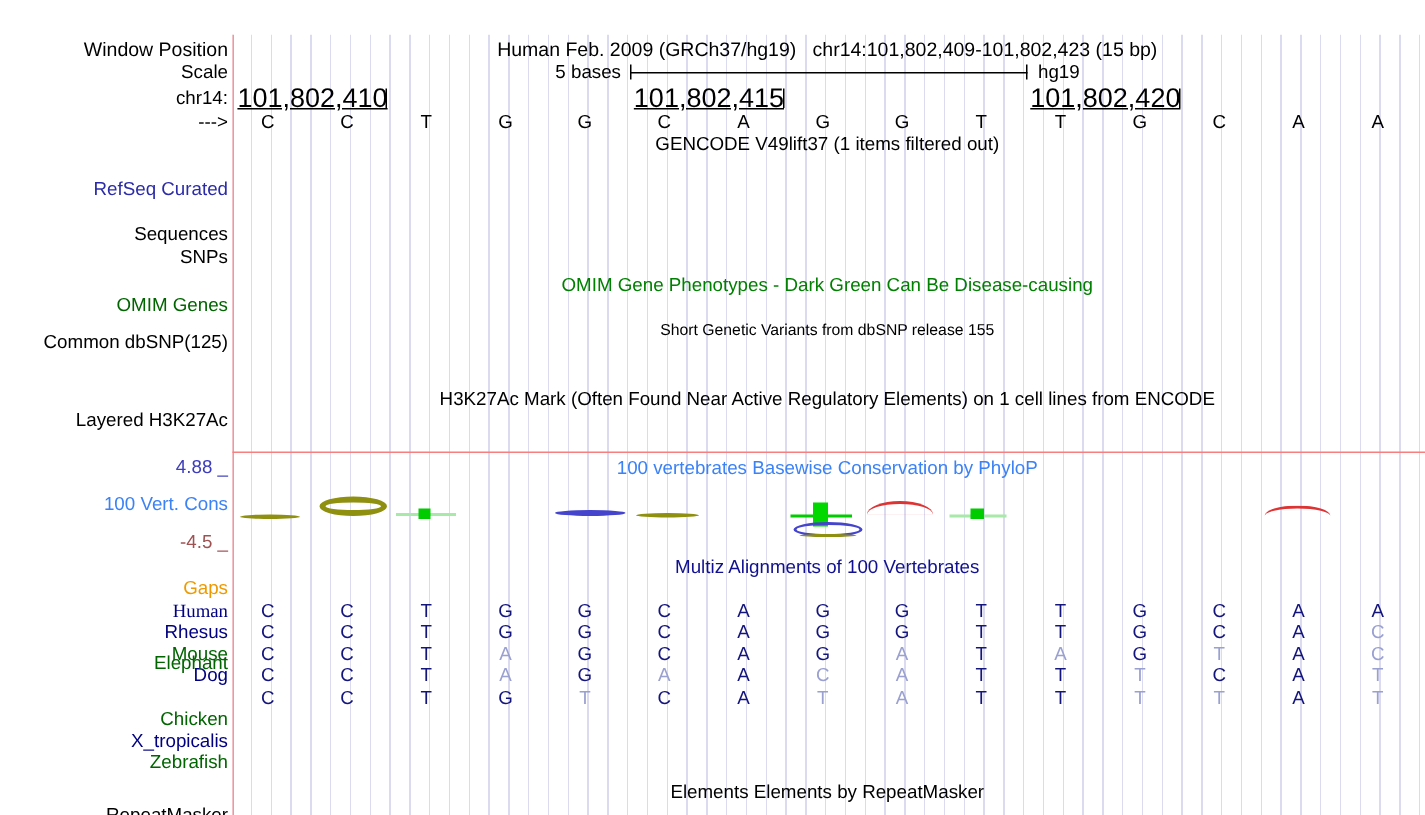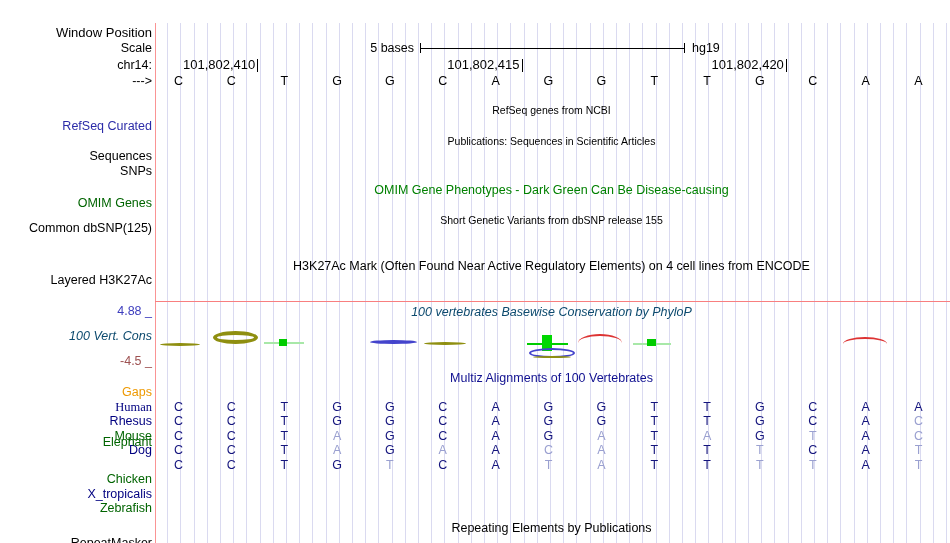--- a/index.html
+++ b/index.html
@@ -15,27 +15,27 @@
   .vline-left{position:absolute;left:155px;top:0;width:1px;height:543px;background:#fa9494;}
   .hline-sep{position:absolute;left:155px;top:278px;width:795px;height:1px;background:#f87f7f;}
 
   .lbl{position:absolute;right:798px;white-space:nowrap;font-size:12.5px;line-height:14px;text-align:right;}
   .ctr{position:absolute;left:155px;width:793px;text-align:center;white-space:nowrap;font-size:12.5px;line-height:14px;}
   .sm{font-size:10.5px;line-height:12px;}
   .t-top{font-size:13px;}
   .c-blue{color:#2b2ba8;}
   .c-green{color:#006400;}
   .c-omim{color:#008000;}
-  .c-cons{color:#0c4a6e;font-style:italic;}
+  .c-cons{color:#3b82f6;}
   .c-multiz{color:#101090;}
   .c-max{color:#3d3dbe;}
   .c-min{color:#9e5252;}
 
   .rtick{position:absolute;width:1px;height:13px;background:#000;top:36px;}
-  .rlabel{position:absolute;top:35px;width:97px;text-align:right;font-size:13px;line-height:14px;white-space:nowrap;}
+  .rlabel{position:absolute;top:35px;width:97px;text-align:right;font-size:18px;line-height:14px;white-space:nowrap;text-decoration:underline;}
 
   .base{position:absolute;width:53px;margin-left:-26px;text-align:center;font-size:12.5px;line-height:14px;}
   .seqbase{color:#000;}
   .aln-D{color:#14147d;}
   .aln-L{color:#9aa0d0;}
 
   .scale-line{position:absolute;left:420px;top:25px;width:265px;height:1px;background:#000;}
   .scale-tick{position:absolute;top:20px;width:1px;height:10px;background:#000;}
   .scale-txt{position:absolute;top:18px;font-size:12.5px;line-height:14px;white-space:nowrap;}
 
@@ -60,20 +60,23 @@
   <div class="lbl" style="top:126px">Sequences</div>
   <div class="lbl" style="top:141px">SNPs</div>
   <div class="lbl c-green" style="top:173px">OMIM Genes</div>
   <div class="lbl" style="top:198px">Common dbSNP(125)</div>
   <div class="lbl" style="top:250px">Layered H3K27Ac</div>
   <div class="lbl c-max" style="top:281px">4.88 _</div>
   <div class="lbl c-cons" style="top:306px">100 Vert. Cons</div>
   <div class="lbl c-min" style="top:331px">-4.5 _</div>
   <div class="lbl" style="top:513px">RepeatMasker</div>
 
+  <div class="ctr t-top" style="top:3px">
+    <span>Human Feb. 2009 (GRCh37/hg19)</span>&nbsp;&nbsp;&nbsp;<span>chr14:101,802,409-101,802,423 (15 bp)</span>
+  </div>
 
   <div class="scale-txt" style="left:340px;width:74px;text-align:right">5 bases</div>
   <div class="scale-line"></div>
   <div class="scale-tick" style="left:420px"></div>
   <div class="scale-tick" style="left:684px"></div>
   <div class="scale-txt" style="left:692px">hg19</div>
 
   <div id="ruler">
       <div class="rlabel" style="left: 158.286px;">101,802,410</div>
       <div class="rtick" style="left: 257.286px;"></div>
@@ -93,28 +96,27 @@
       <div class="base seqbase" style="left: 547.999px; top: 51px;">G</div>
       <div class="base seqbase" style="left: 600.856px; top: 51px;">G</div>
       <div class="base seqbase" style="left: 653.713px; top: 51px;">T</div>
       <div class="base seqbase" style="left: 706.57px; top: 51px;">T</div>
       <div class="base seqbase" style="left: 759.427px; top: 51px;">G</div>
       <div class="base seqbase" style="left: 812.284px; top: 51px;">C</div>
       <div class="base seqbase" style="left: 865.141px; top: 51px;">A</div>
       <div class="base seqbase" style="left: 917.998px; top: 51px;">A</div>
     </div>
 
-  <div class="ctr sm" style="top:81px">RefSeq genes from NCBI</div>
-  <div class="ctr sm" style="top:112px">Publications: Sequences in Scientific Articles</div>
+  <div class="ctr" style="top:66px">GENCODE V49lift37 (1 items filtered out)</div>
   <div class="ctr c-omim" style="top:160px">OMIM Gene Phenotypes - Dark Green Can Be Disease-causing</div>
   <div class="ctr sm" style="top:191px">Short Genetic Variants from dbSNP release 155</div>
-  <div class="ctr" style="top:236px">H3K27Ac Mark (Often Found Near Active Regulatory Elements) on 4 cell lines from ENCODE</div>
+  <div class="ctr" style="top:236px">H3K27Ac Mark (Often Found Near Active Regulatory Elements) on 1 cell lines from ENCODE</div>
   <div class="ctr c-cons" style="top:282px">100 vertebrates Basewise Conservation by PhyloP</div>
   <div class="ctr c-multiz" style="top:348px">Multiz Alignments of 100 Vertebrates</div>
-  <div class="ctr" style="top:498px">Repeating Elements by Publications</div>
+  <div class="ctr" style="top:498px">Elements Elements by RepeatMasker</div>
 
   <div id="cons">
       <div class="glyph g-lens" style="left: 160px; top: 320px; width: 40px; height: 3px; background: rgb(143, 143, 16);"></div>
       <div class="glyph g-ring" style="left: 213px; top: 308px; width: 45px; height: 13px; border-width: 4px; border-color: rgb(143, 143, 16);"></div>
       <div class="glyph g-line" style="left: 264px; top: 319px; width: 40px; height: 2px; background: rgb(168, 232, 168);"></div>
       <div class="glyph g-rect" style="left: 279px; top: 316px; width: 8px; height: 7px; background: rgb(0, 204, 0);"></div>
       <div class="glyph g-lens" style="left: 370px; top: 317px; width: 47px; height: 4px; background: rgb(68, 68, 204);"></div>
       <div class="glyph g-lens" style="left: 424px; top: 319px; width: 42px; height: 3px; background: rgb(143, 143, 16);"></div>
       <div class="glyph g-line" style="left: 527px; top: 320px; width: 41px; height: 2px; background: rgb(0, 204, 0);"></div>
       <div class="glyph g-rect" style="left: 542px; top: 312px; width: 10px; height: 16px; background: rgb(0, 216, 0);"></div>

